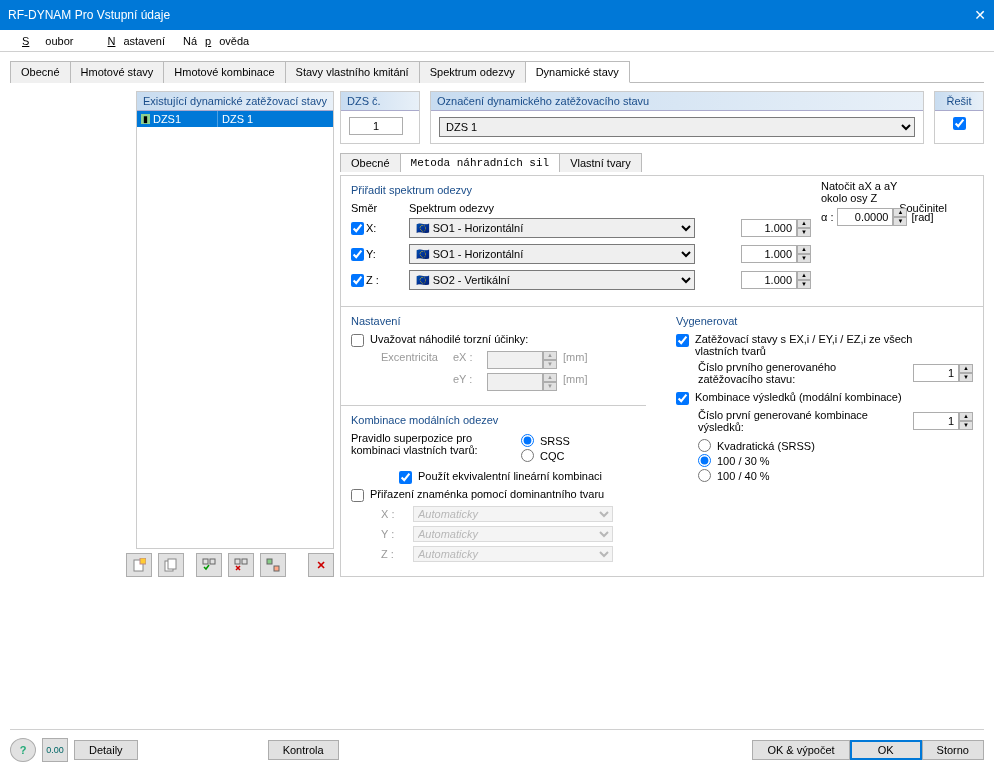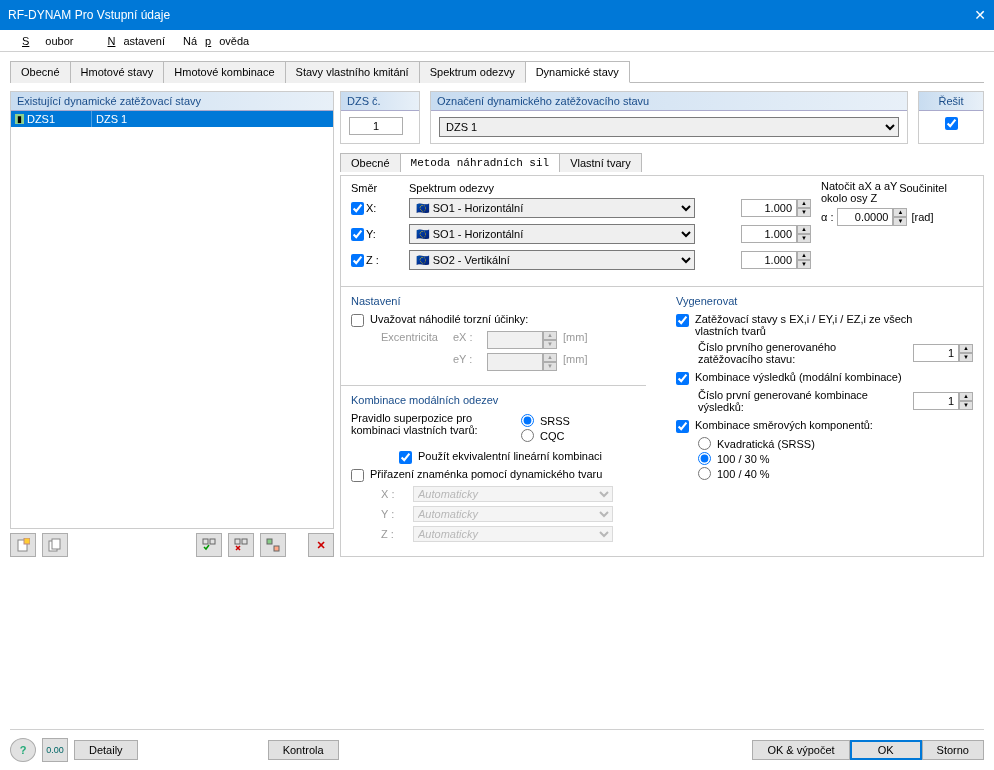--- a/index.html
+++ b/index.html
@@ -8,37 +8,37 @@
 .titlebar .title { font-size: 12px; }
 .titlebar .close { font-size: 14px; cursor: pointer; }
 .menubar { background: #fff; height: 22px; display: flex; align-items: center; padding: 0 6px; gap: 2px; border-bottom: 1px solid #d0d0d0; }
 .menubar span { padding: 2px 8px; cursor: pointer; }
 .underline { text-decoration: underline; }
 .content { padding: 8px 10px; }
 .tabs { display: flex; border-bottom: 1px solid #bbb; }
 .tab { padding: 4px 10px; border: 1px solid #bbb; border-bottom: none; background: #f0f0f0; margin-right: -1px; cursor: pointer; position: relative; top: 1px; }
 .tab.active { background: #fff; border-bottom: 1px solid #fff; z-index: 2; }
 .main-row { display: flex; gap: 6px; margin-top: 8px; }
-.left-col { width: 324px; display: flex; flex-direction: column; }
+.left-col { width: 324px; display: flex; flex-direction: column; align-items: flex-end; }
 .right-col { flex: 1; display: flex; flex-direction: column; }
 .section-header { background: linear-gradient(to right, #c8dcf0, #e8f0f8); color: #1a4d8a; font-weight: normal; padding: 3px 6px; font-size: 11px; border-bottom: 1px solid #aac; }
 .panel { border: 1px solid #ccc; }
 .list-box { flex: 1; background: #fff; border: none; }
 .list-row { display: flex; background: #0078d7; color: #fff; }
 .list-row .col1 { width: 80px; padding: 2px 4px; display:flex; align-items:center; gap:3px; }
 .list-row .col2 { flex: 1; padding: 2px 4px; border-left: 1px solid rgba(255,255,255,0.3); }
 .badge { background: #8ed08e; color: #000; padding: 0 2px; font-size: 9px; }
 .left-bottom-bar { display: flex; gap: 6px; padding: 4px 0 0 0; align-items: center; }
 .icon-btn { width: 26px; height: 24px; border: 1px solid #adadad; background: #e1e1e1; display: inline-flex; align-items: center; justify-content: center; cursor: pointer; font-size: 11px; }
 .top-fields { display: flex; gap: 10px; margin-bottom: 8px; }
 .field-group { border: 1px solid #ccc; }
 .field-group .body { padding: 6px 8px; }
 .field-dzs { width: 80px; }
 .field-name { flex: 1; }
-.field-resit { width: 66px; text-align: center; }
+.field-resit { width: 50px; text-align: center; }
 input[type=text].num { width: 54px; text-align: center; border: 1px solid #adadad; padding: 2px; }
 select.wide { width: 100%; padding: 2px; border: 1px solid #7a7a7a; }
 .subtabs { display: flex; margin-bottom: 4px; }
 .subtab { padding: 3px 10px; border: 1px solid #bbb; border-bottom: none; background: #f0f0f0; margin-right: -1px; cursor: pointer; position: relative; top: 1px; }
 .subtab.active { background: #fff; z-index: 2; font-family: Liberation Mono, monospace; }
 .subtab-content { border: 1px solid #ccc; padding: 0; }
 .group { margin: 0; padding: 6px 10px 10px; }
 .group-title { color: #1a4d8a; padding: 2px 0 6px; }
 .group-sep { border-top: 1px solid #ccc; margin: 0 0 0 0; }
 .spectrum-row { display: flex; align-items: center; gap: 6px; margin-bottom: 6px; }
@@ -177,20 +177,21 @@
 
       <div class="subtabs">
         <div class="subtab">Obecné</div>
         <div class="subtab active">Metoda náhradních sil</div>
         <div class="subtab">Vlastní tvary</div>
       </div>
 
       <div class="subtab-content" style="border-top:1px solid #ccc; flex:1;">
 
         <div class="group spectrum-outer">
+          <div class="group-title">Přiřadit spektrum odezvy</div>
           <div class="spectrum-head">
             <div class="h1">Směr</div>
             <div class="h2">Spektrum odezvy</div>
             <div style="width:46px;"></div>
             <div class="h3">Součinitel</div>
           </div>
           <div class="spectrum-row">
             <div class="dir">
                 <input type="checkbox" checked="" style="">
                 <span>X:</span>
@@ -303,21 +304,21 @@
                       <span>CQC</span>
                     </div>
                 </div>
               </div>
               <label class="chk" style="margin-top:6px;margin-left:48px;">
                   <input type="checkbox" checked="" style="">
                   <span>Použít ekvivalentní lineární kombinaci</span>
                 </label>
               <label class="chk">
                   <input type="checkbox" style="">
-                  <span>Přiřazení znaménka pomocí dynamického tvaru</span>
+                  <span>Přiřazení znaménka pomocí dominantního tvaru</span>
                 </label>
               <div class="disabled">
                 <div class="auto-row">
                     <span class="albl">X :</span>
                     <select disabled=""><option>Automaticky</option></select>
                   </div>
                 <div class="auto-row">
                     <span class="albl">Y :</span>
                     <select disabled=""><option>Automaticky</option></select>
                   </div>
@@ -355,24 +356,20 @@
                   <div class="gtxt">Číslo první generované kombinace výsledků:</div>
                   <span class="spinner">
                     <input style="width: 46px;" value="1">
                     <span class="sp-btns">
                       <span class="sp-btn">▲</span>
                       <span class="sp-btn">▼</span>
                     </span>
                   </span>
                 </div>
 
-              <label class="chk">
-                  <input type="checkbox" checked="" style="">
-                  <span>Kombinace směrových komponentů:</span>
-                </label>
               <div class="indent">
                 <div class="radio-row">
                     <input type="radio" name="dir" style="">
                     <span>Kvadratická (SRSS)</span>
                   </div>
                 <div class="radio-row">
                     <input type="radio" name="dir" checked="" style="">
                     <span>100 / 30 %</span>
                   </div>
                 <div class="radio-row">

